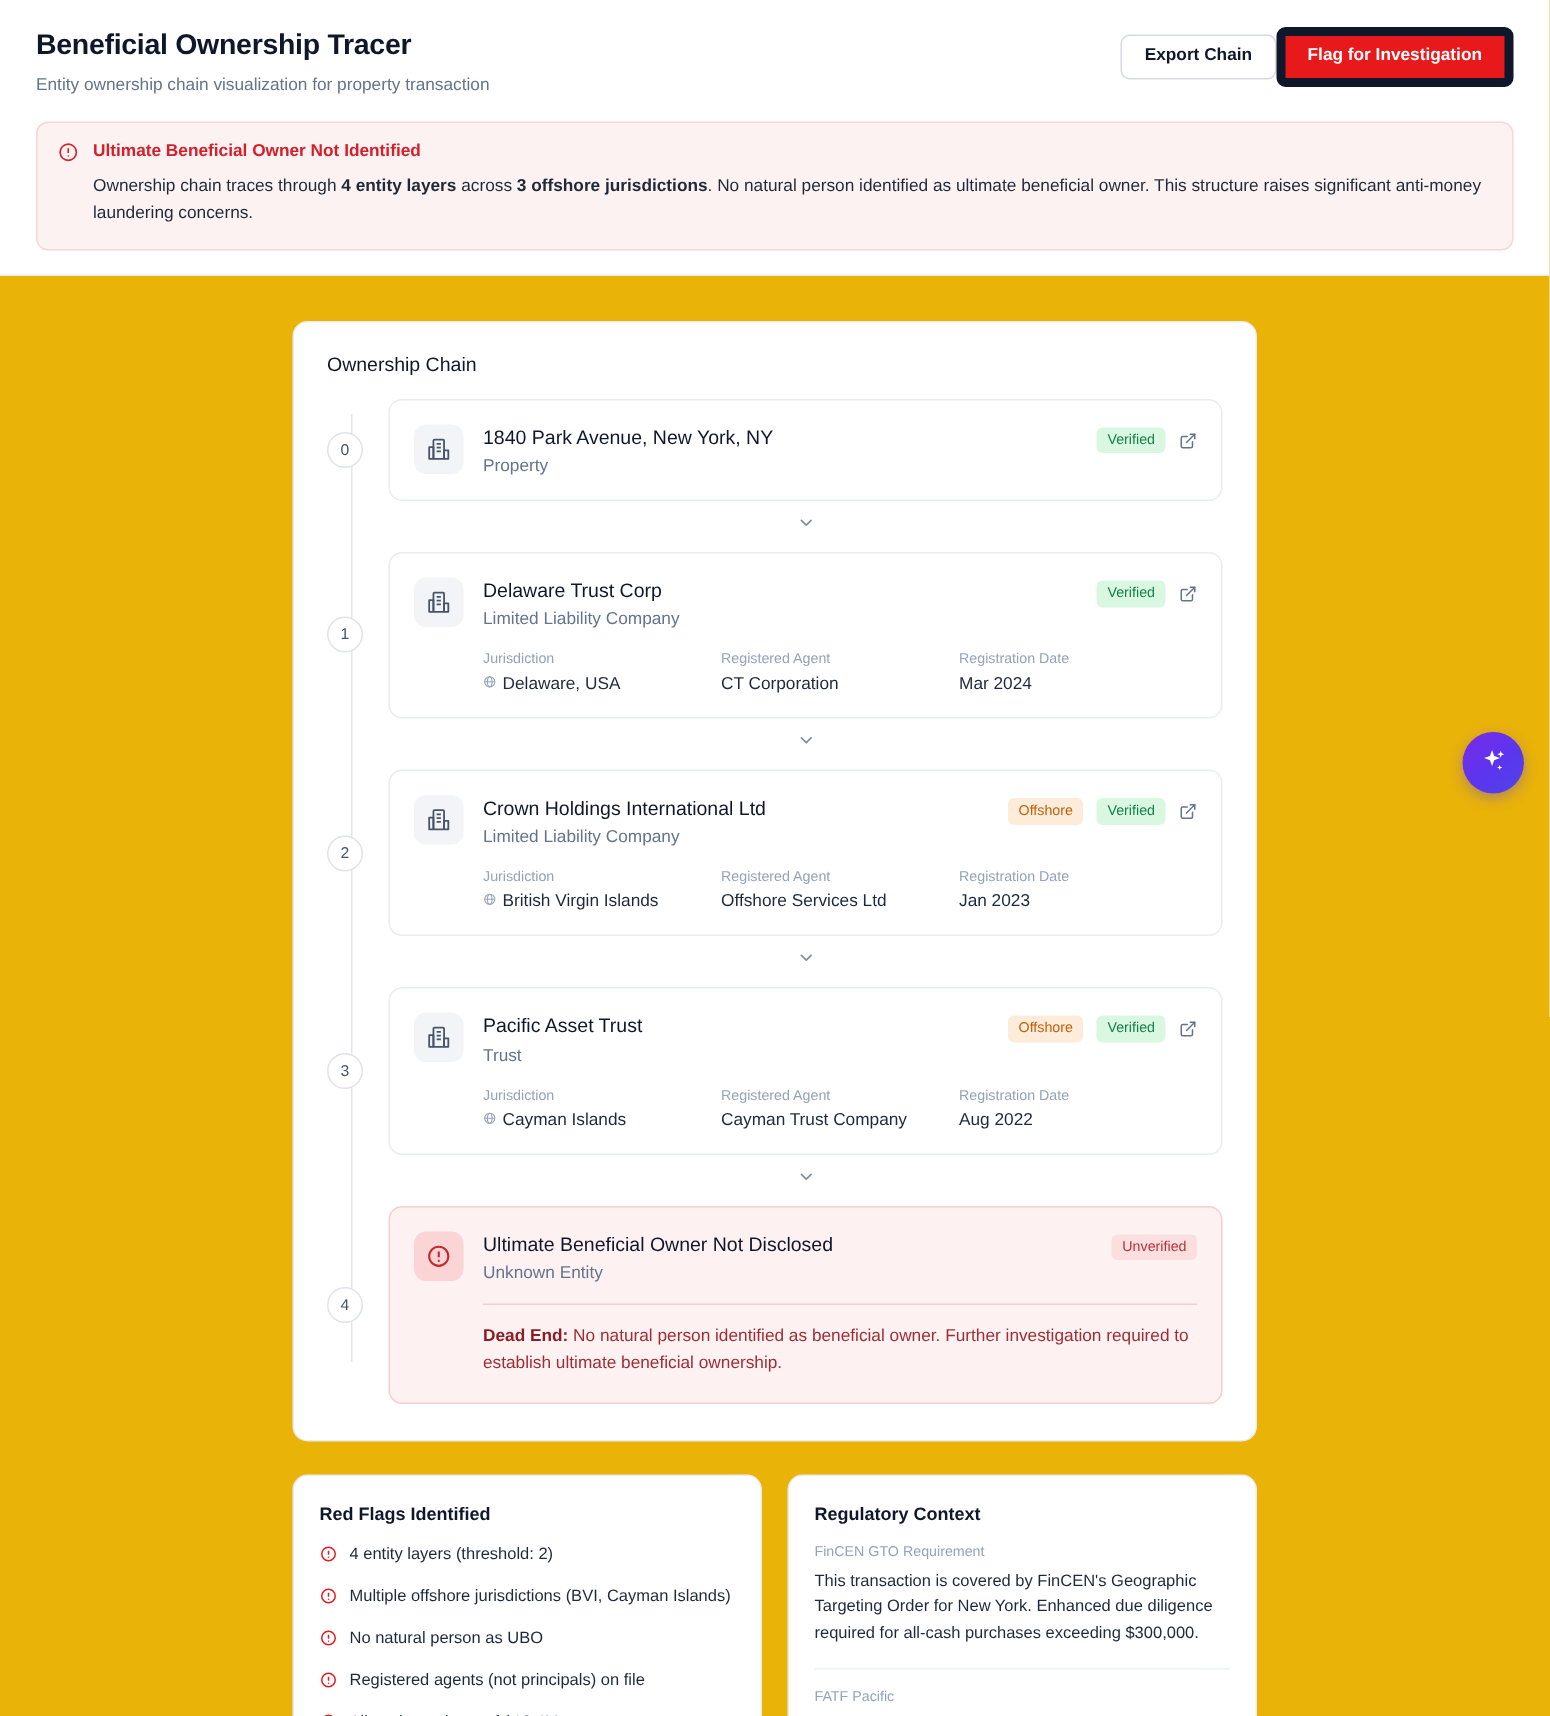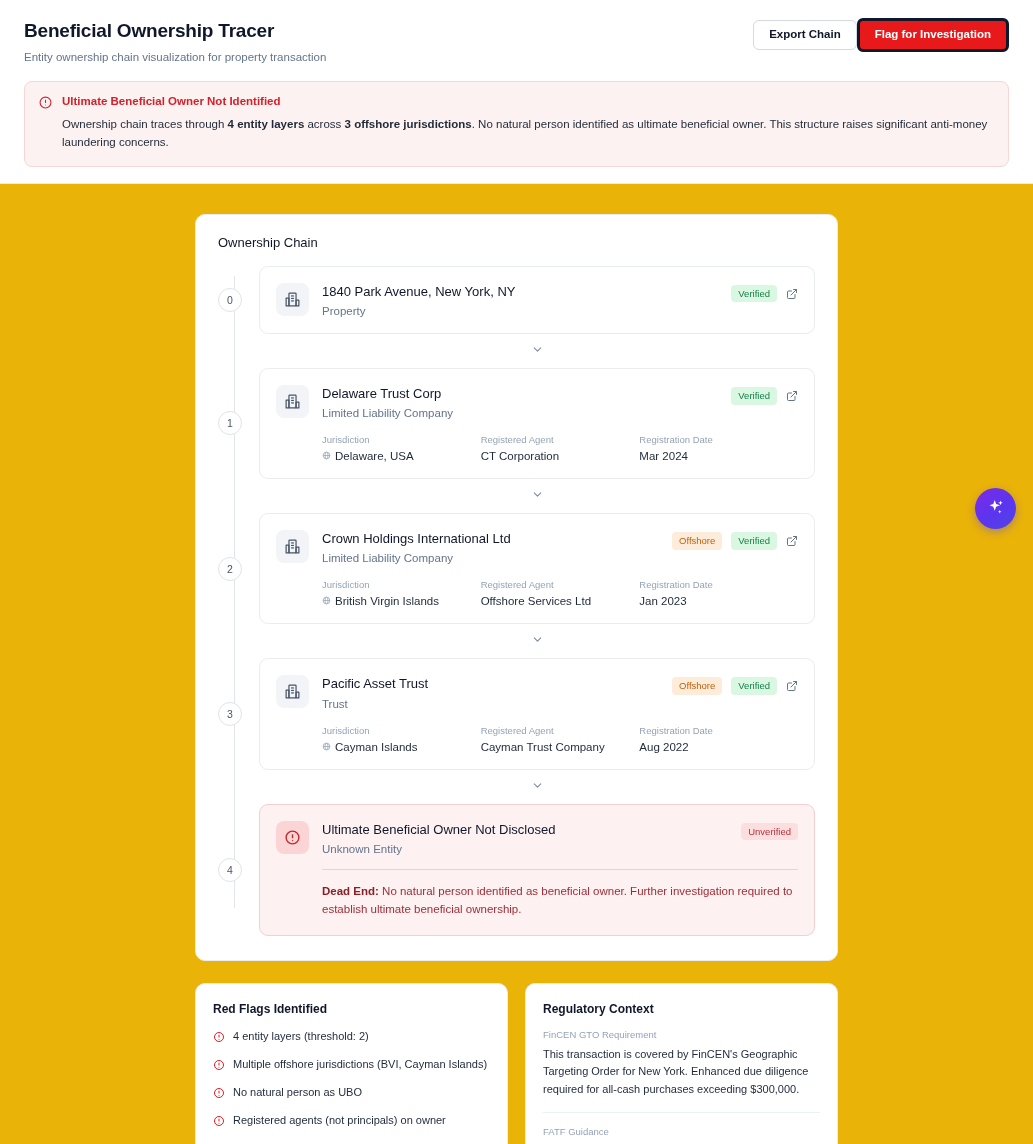--- a/index.html
+++ b/index.html
@@ -28,21 +28,21 @@
     font-family: "Liberation Sans", sans-serif;
     font-size: 11.5px;
     font-weight: 700;
     border-radius: 6px;
     padding: 8px 15px;
     cursor: pointer;
     line-height: 1;
     white-space: nowrap;
   }
   .btn-secondary { background: #ffffff; color: #0f172a; border: 1px solid #d5d9e0; }
-  .btn-danger { background: #e8191b; color: #ffffff; border: 3px solid #0f172a; }
+  .btn-danger { background: #e8191b; color: #ffffff; border: 6px solid #0f172a; }
 
   
   .alert {
     margin-top: 18px;
     background: #fdf2f2;
     border: 1px solid #f6d6d6;
     border-radius: 8px;
     padding: 12px 14px 14px 14px;
     display: flex;
     gap: 10px;
@@ -488,42 +488,42 @@
                   <circle cx="12" cy="16.4" r="1" fill="#e01b24" stroke="none"></circle>
                 </svg></span>
               <span class="flag-text">No natural person as UBO</span>
             </li>
             <li class="flag-item">
               <span><svg width="12" height="12" viewBox="0 0 24 24" fill="none" stroke="#e01b24" stroke-width="2">
                   <circle cx="12" cy="12" r="9"></circle>
                   <line x1="12" y1="7.5" x2="12" y2="13"></line>
                   <circle cx="12" cy="16.4" r="1" fill="#e01b24" stroke="none"></circle>
                 </svg></span>
-              <span class="flag-text">Registered agents (not principals) on owner</span>
+              <span class="flag-text">Registered agents (not principals) on file</span>
             </li>
             <li class="flag-item">
               <span><svg width="12" height="12" viewBox="0 0 24 24" fill="none" stroke="#e01b24" stroke-width="2">
                   <circle cx="12" cy="12" r="9"></circle>
                   <line x1="12" y1="7.5" x2="12" y2="13"></line>
                   <circle cx="12" cy="16.4" r="1" fill="#e01b24" stroke="none"></circle>
                 </svg></span>
               <span class="flag-text">All-cash purchase of $12.4M property</span>
             </li>
           </ul>
       </div>
 
       <div class="panel bottom-card">
         <div class="bottom-title">Regulatory Context</div>
         <div id="reg-blocks">
             <div class="reg-block">
               <div class="reg-label">FinCEN GTO Requirement</div>
               <div class="reg-text">This transaction is covered by FinCEN's Geographic Targeting Order for New York. Enhanced due diligence required for all-cash purchases exceeding $300,000.</div>
             </div>
             <div class="reg-block">
-              <div class="reg-label">FATF Guidance</div>
+              <div class="reg-label">FATF Pacific</div>
               <div class="reg-text">FATF Recommendation 24 requires identification and verification of beneficial owners. Layered offshore structures require enhanced scrutiny.</div>
             </div>
           </div>
       </div>
 
     </div>
   </div>
 
   <button class="fab">
     <span>

